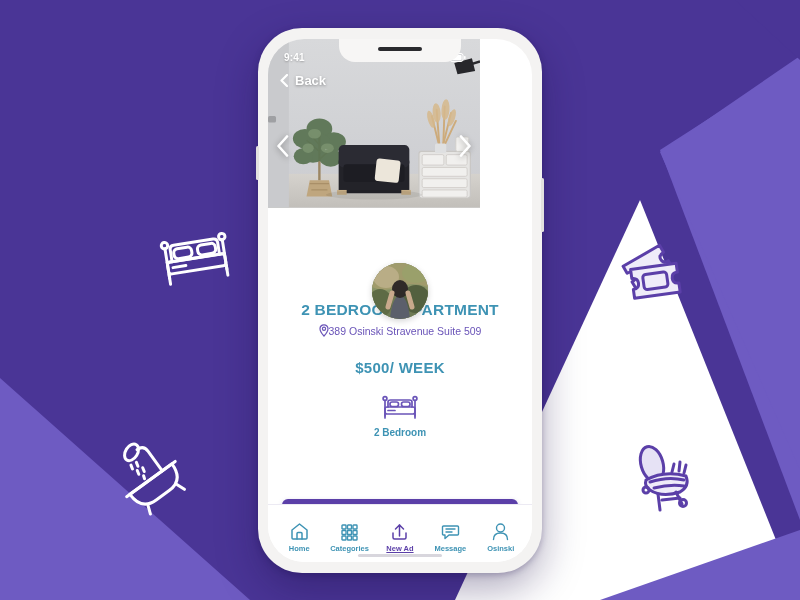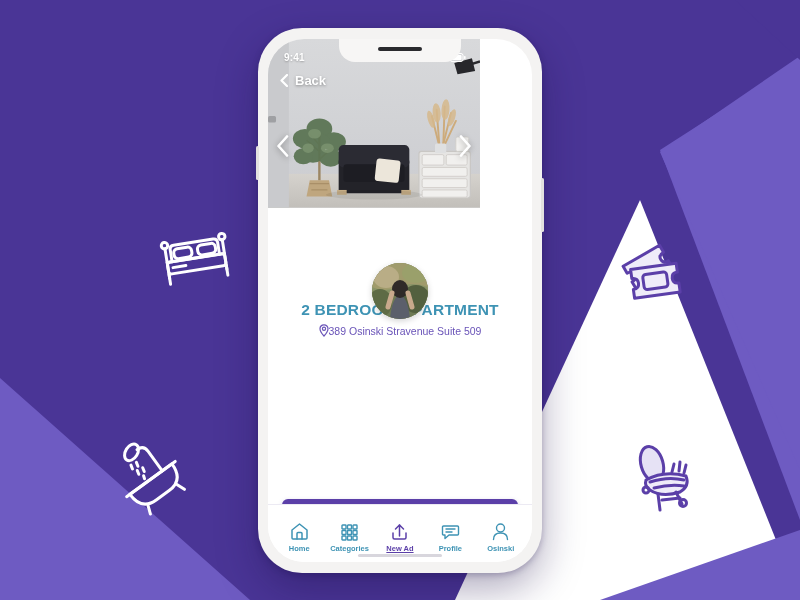--- a/index.html
+++ b/index.html
@@ -380,22 +380,38 @@
       <div id="listing-title">2 BEDROOM APARTMENT</div>
 
       <div id="address-row">
         <svg width="10" height="13" viewBox="0 0 10 13">
           <path d="M5 0.8 C2.6 0.8 1 2.6 1 4.7 C1 7.6 5 12 5 12 C5 12 9 7.6 9 4.7 C9 2.6 7.4 0.8 5 0.8 Z" fill="none" stroke="#6a54b8" stroke-width="1.2"></path>
           <circle cx="5" cy="4.8" r="1.6" fill="none" stroke="#6a54b8" stroke-width="1.2"></circle>
         </svg>
         <span>389 Osinski Stravenue Suite 509</span>
       </div>
 
+      <div id="price">$500/ WEEK</div>
 
       <div id="amenities">
+        <div class="amenity">
+          <svg width="36" height="28" viewBox="0 0 36 28" fill="none" stroke="#6a54b8" stroke-width="1.7" stroke-linecap="round" stroke-linejoin="round">
+            <path d="M3 9 L3 24"></path>
+              <circle cx="3" cy="6.5" r="1.9"></circle>
+            <path d="M33 9 L33 24"></path>
+              <circle cx="33" cy="6.5" r="1.9"></circle>
+            <rect x="3" y="15" width="30" height="7" rx="2"></rect>
+            <path d="M3 22 L3 26 M33 22 L33 26"></path>
+            <path d="M6 15 L6 10 Q6 8 8.5 8 L27.5 8 Q30 8 30 10 L30 15"></path>
+            <rect x="8" y="10" width="8.5" height="4.5" rx="2"></rect>
+            <rect x="19.5" y="10" width="8.5" height="4.5" rx="2"></rect>
+            <path d="M6 18.5 L13 18.5"></path>
+          </svg>
+          <span class="amenity-label">2 Bedroom</span>
+        </div>
       </div>
     </div>
 
     <button id="cta">Reply to this Ad</button>
 
     <div id="tabbar">
       <div class="tab">
         <svg width="19" height="19" viewBox="0 0 19 19" fill="none" stroke="#3e93b4" stroke-width="1.5" stroke-linecap="round" stroke-linejoin="round">
           <path d="M2 8 L9.5 2 L17 8 L17 16 Q17 17 16 17 L3 17 Q2 17 2 16 Z"></path>
           <path d="M7 17 L7 11.5 Q7 10.5 8 10.5 L11 10.5 Q12 10.5 12 11.5 L12 17"></path>
@@ -422,21 +438,21 @@
           <path d="M5.5 7 L9.5 3 L13.5 7"></path>
           <path d="M3 11 L3 15.5 Q3 17 4.5 17 L14.5 17 Q16 17 16 15.5 L16 11"></path>
         </svg>
         <span class="tab-label">New Ad</span>
       </div>
       <div class="tab">
         <svg width="19" height="19" viewBox="0 0 19 19" fill="none" stroke="#3e93b4" stroke-width="1.4" stroke-linecap="round" stroke-linejoin="round">
           <path d="M2.5 4 L16.5 4 Q17.5 4 17.5 5 L17.5 12 Q17.5 13 16.5 13 L8 13 L4 16.5 L4 13 L2.5 13 Q1.5 13 1.5 12 L1.5 5 Q1.5 4 2.5 4 Z"></path>
           <path d="M5 7 L14 7 M5 10 L11 10"></path>
         </svg>
-        <span class="tab-label">Profile</span>
+        <span class="tab-label">Message</span>
       </div>
       <div class="tab">
         <svg width="19" height="19" viewBox="0 0 19 19" fill="none" stroke="#3e93b4" stroke-width="1.4" stroke-linecap="round" stroke-linejoin="round">
           <circle cx="9.5" cy="6" r="4"></circle>
           <path d="M2.5 17.5 Q2.5 11 9.5 11 Q16.5 11 16.5 17.5"></path>
         </svg>
         <span class="tab-label">Osinski</span>
       </div>
     </div>
 

